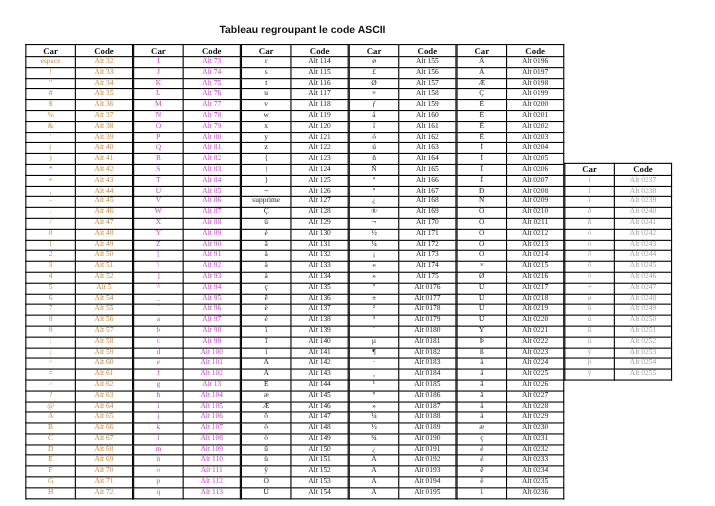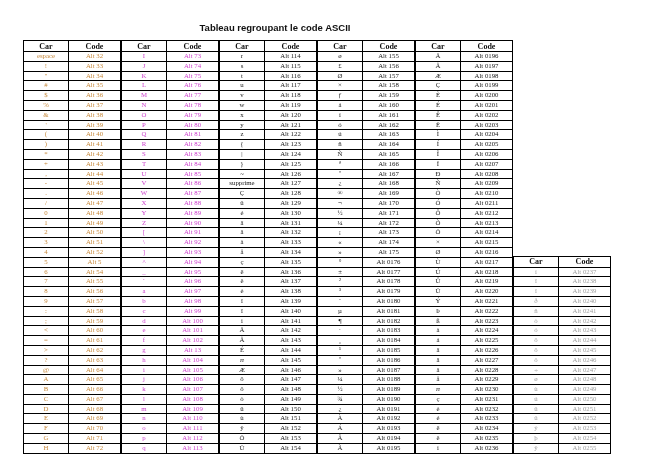--- a/index.html
+++ b/index.html
@@ -7,21 +7,21 @@
     position:relative; width:650px; height:460px; background:#fff; overflow:hidden;
     font-family:"Liberation Serif", serif;
   }
   .title {
     position:absolute; top:22px; left:0; width:550px; text-align:center;
     font-family:"Liberation Sans", sans-serif; font-weight:bold; font-size:9.5px;
     color:#111;
   }
   .table-row {
     position:absolute; left:23px; top:40px;
-    display:flex; align-items:flex-end;
+    display:flex; align-items:center;
   }
   table.pair {
     border-collapse:collapse; table-layout:fixed;
     border:1.6px solid #000;
   }
   table.pair th, table.pair td {
     border:0.8px solid #000; padding:0; margin:0;
     text-align:center; vertical-align:middle;
     overflow:hidden; white-space:nowrap;
   }

